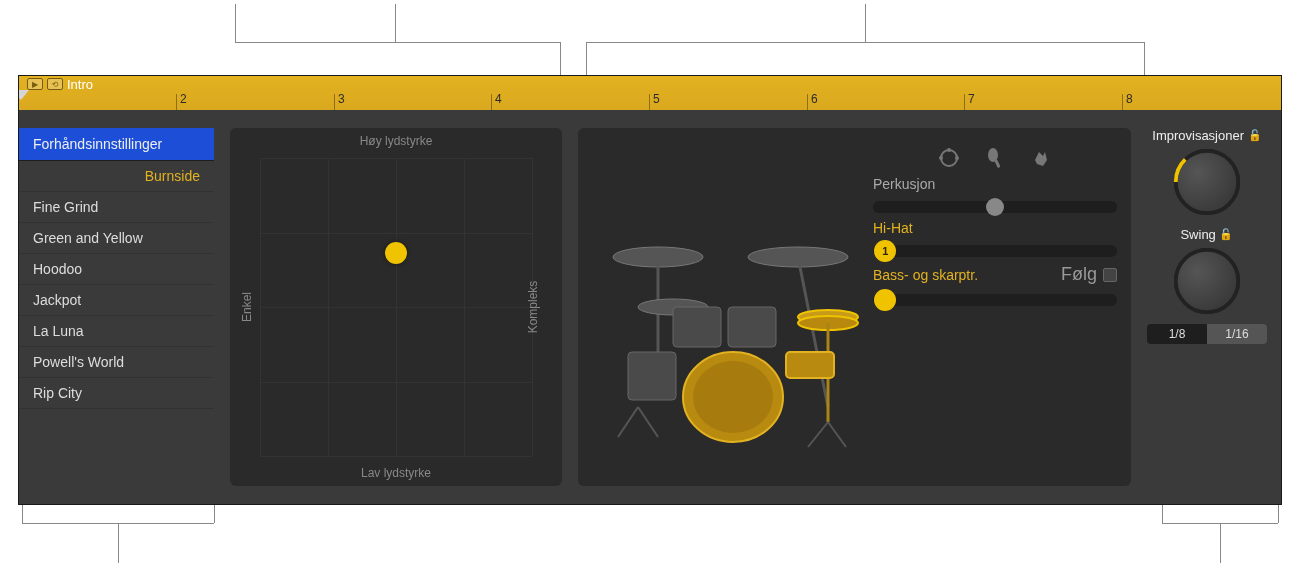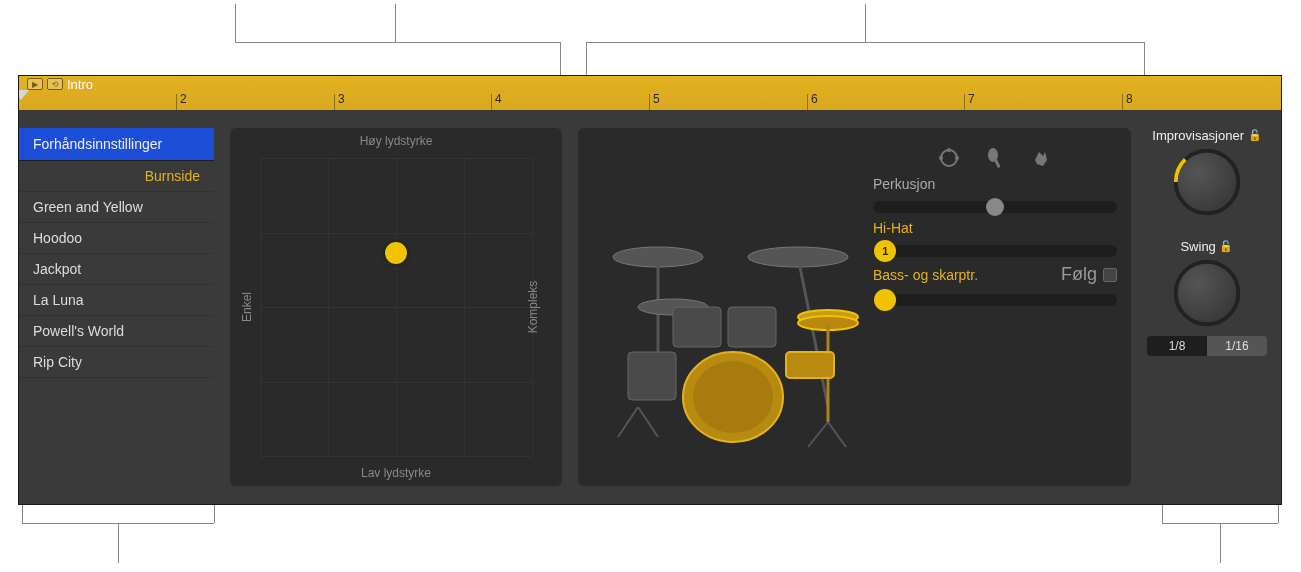--- a/index.html
+++ b/index.html
@@ -220,21 +220,21 @@
   width: 14px; height: 14px;
   background: #444;
   border: 1px solid #666;
   border-radius: 2px;
 }
 .right-panel {
   width: 120px;
   flex: 0 0 auto;
   display: flex;
   flex-direction: column;
-  gap: 12px;
+  gap: 0;
   padding-top: 0px;
 }
 .knob-group { display: flex; flex-direction: column; align-items: center; gap: 6px; }
 .knob-label {
   color: #eee;
   font-size: 13px;
   display: flex;
   align-items: center;
   gap: 4px;
 }
@@ -327,20 +327,21 @@
         </div>
     </div>
     <div class="playhead"></div>
   </div>
 
   <div class="main-area">
 
     <div class="preset-list">
       <div class="preset-header">Forhåndsinnstillinger</div>
       <div class="preset-item active">Burnside</div>
+      <div class="preset-item">Fine Grind</div>
       <div class="preset-item">Green and Yellow</div>
       <div class="preset-item">Hoodoo</div>
       <div class="preset-item">Jackpot</div>
       <div class="preset-item">La Luna</div>
       <div class="preset-item">Powell's World</div>
       <div class="preset-item">Rip City</div>
     </div>
 
     <div class="xy-pad">
       <div class="xy-grid">

